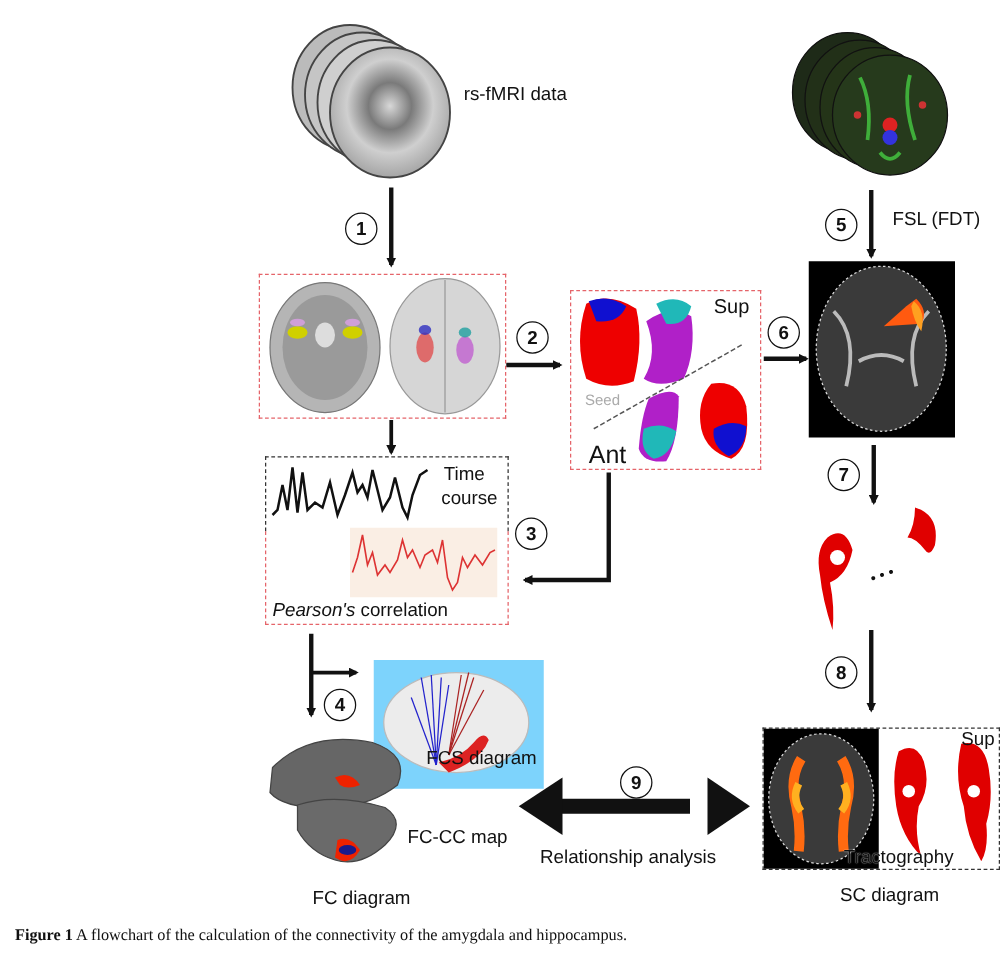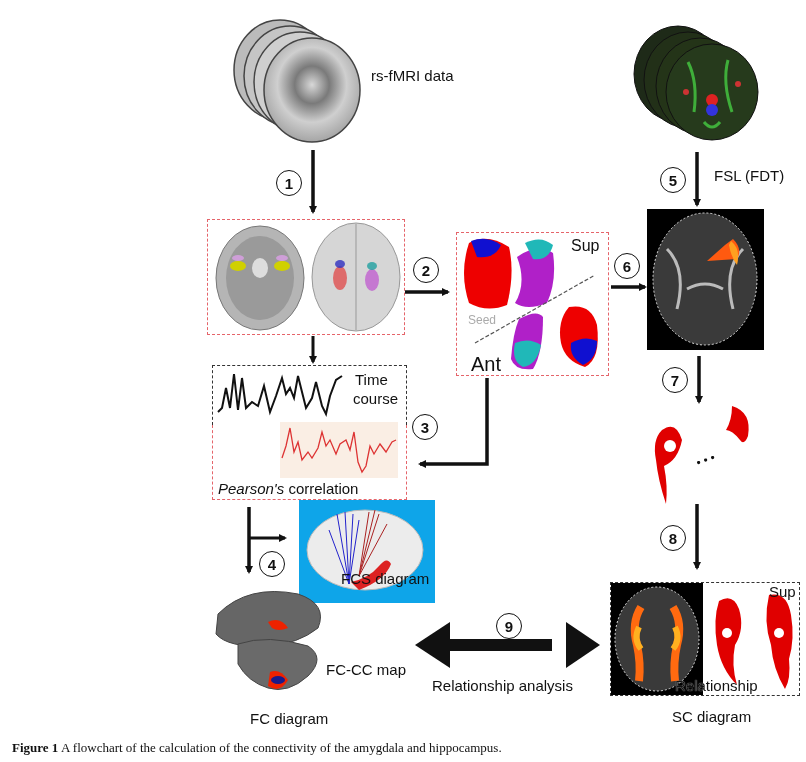--- a/index.html
+++ b/index.html
@@ -146,21 +146,21 @@
   </svg>
 </div>
 
 <svg class="abs" style="left:648px;top:400px" width="110" height="110">
   <path d="M14,30 Q28,20 34,40 Q30,60 16,66 Q20,86 18,104 Q10,80 8,60 Q4,40 14,30 z" fill="#e00000"></path>
   <circle cx="22" cy="46" r="6" fill="#fff"></circle>
   <path d="M84,6 Q104,12 100,36 Q96,46 92,40 Q84,30 78,30 Q84,20 84,6 z" fill="#e00000"></path>
 </svg>
 <div class="abs lbl" style="left:696px;top:453px;font-size:12px;transform:rotate(-20deg)">• • •</div>
 
-<div class="abs" style="left:299px;top:500px;width:136px;height:103px;background:#0ea5e9">
+<div class="abs" style="left:299px;top:528px;width:136px;height:103px;background:#7dd3fc">
   <svg width="136" height="103">
     <ellipse cx="66" cy="50" rx="58" ry="40" fill="#ececec" stroke="#bbb"></ellipse>
     <g stroke="#2222cc" stroke-width="1">
         <line x1="50" y1="84" x2="38" y2="14"></line>
         <line x1="50" y1="84" x2="46" y2="12"></line>
         <line x1="50" y1="84" x2="54" y2="14"></line>
         <line x1="50" y1="84" x2="30" y2="30"></line>
         <line x1="50" y1="84" x2="60" y2="20"></line>
       </g>
     <g stroke="#aa2222" stroke-width="1">
@@ -196,17 +196,17 @@
       <path d="M64,44 Q70,56 62,66" stroke="#ffb020" stroke-width="6" fill="none"></path>
     </svg>
   </div>
   <svg class="abs" style="left:100px;top:6px" width="86" height="104">
     <path d="M8,12 Q22,4 28,20 Q34,40 24,56 Q20,76 26,96 Q10,80 6,56 Q2,30 8,12 z" fill="#e00000"></path>
     <path d="M58,6 Q76,2 80,26 Q84,50 78,70 Q80,90 74,100 Q62,80 60,56 Q52,32 58,6 z" fill="#e00000"></path>
     <circle cx="16" cy="44" r="5" fill="#fff"></circle>
       <circle cx="68" cy="44" r="5" fill="#fff"></circle>
   </svg>
   <div class="abs lbl" style="left:158px;top:0px">Sup</div>
-  <div class="abs lbl" style="left:64px;top:94px;color:#111;text-shadow:0 0 1px #fff">Relationship</div>
+  <div class="abs lbl" style="left:64px;top:94px;color:#111;text-shadow:0 0 1px #fff">Tractography</div>
 </div>
 <div class="abs lbl" style="left:672px;top:708px">SC diagram</div>
 
 <div class="caption"><b>Figure 1</b><span> A flowchart of the calculation of the connectivity of the amygdala and hippocampus.</span></div>
 
 </body></html>

